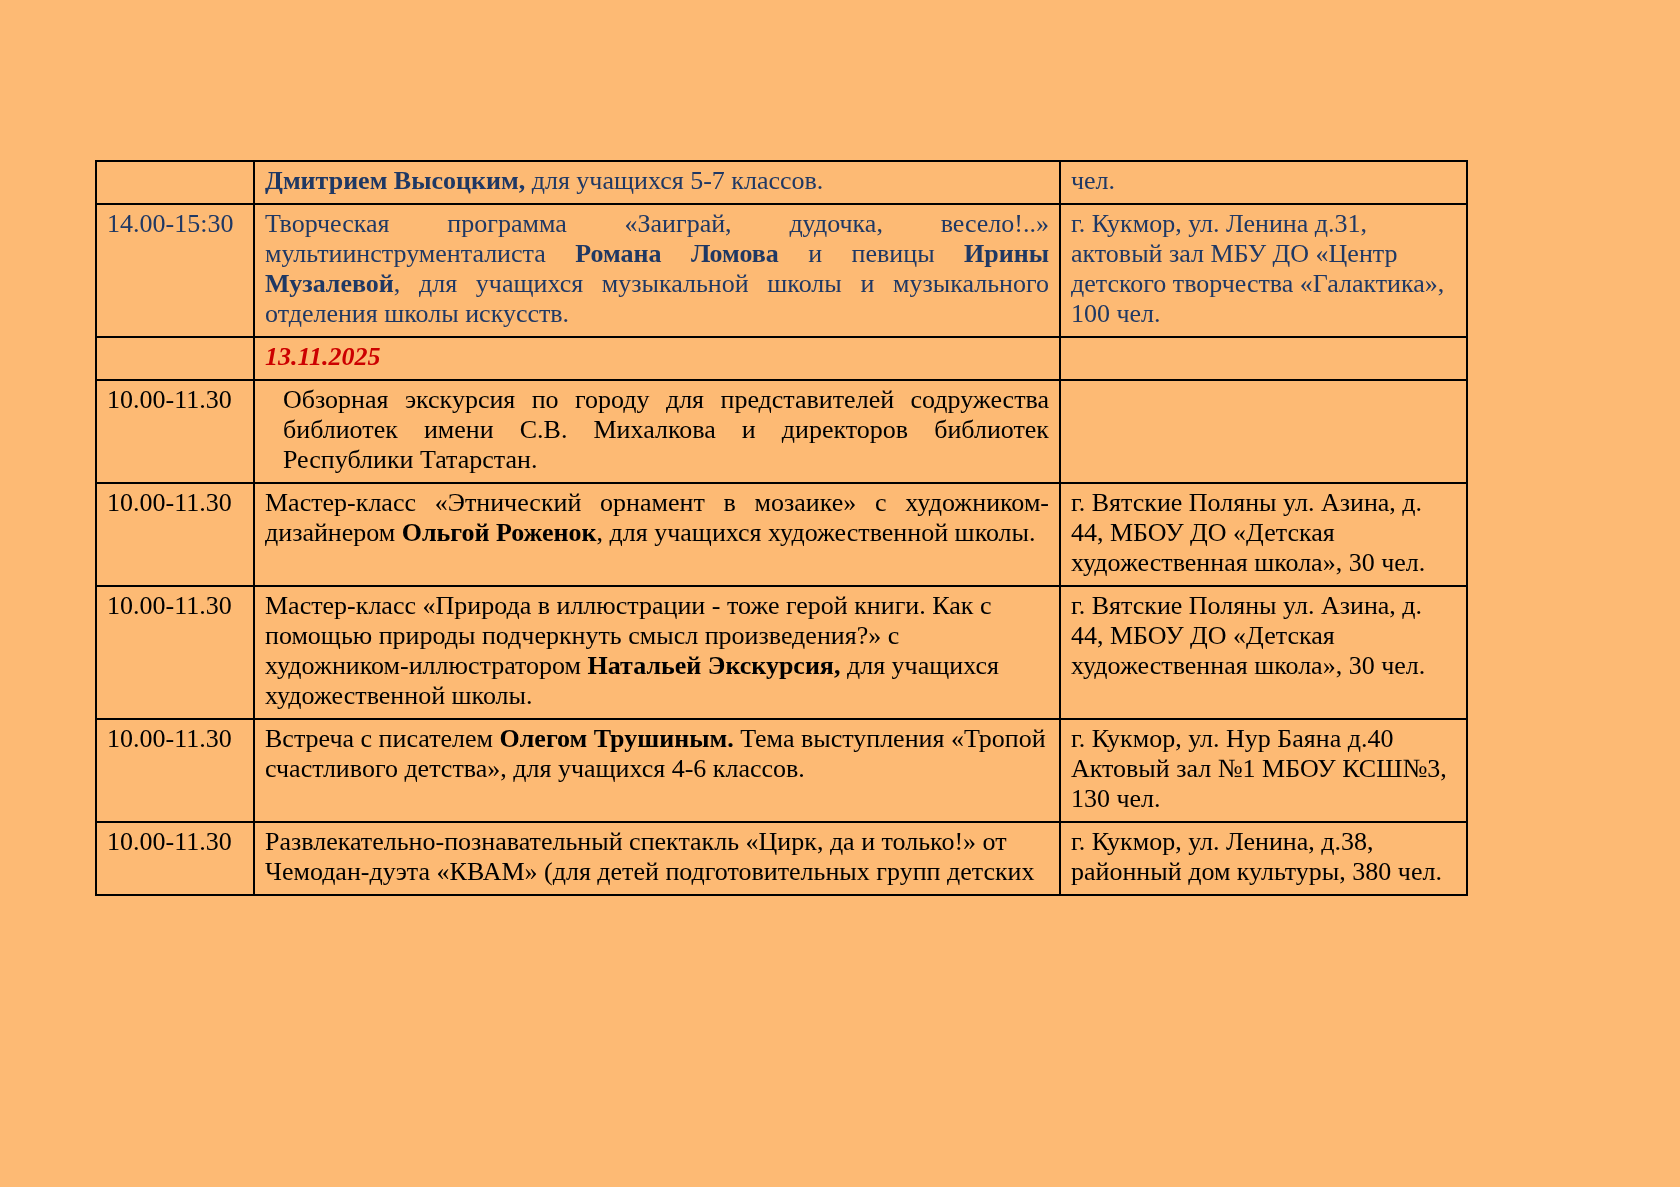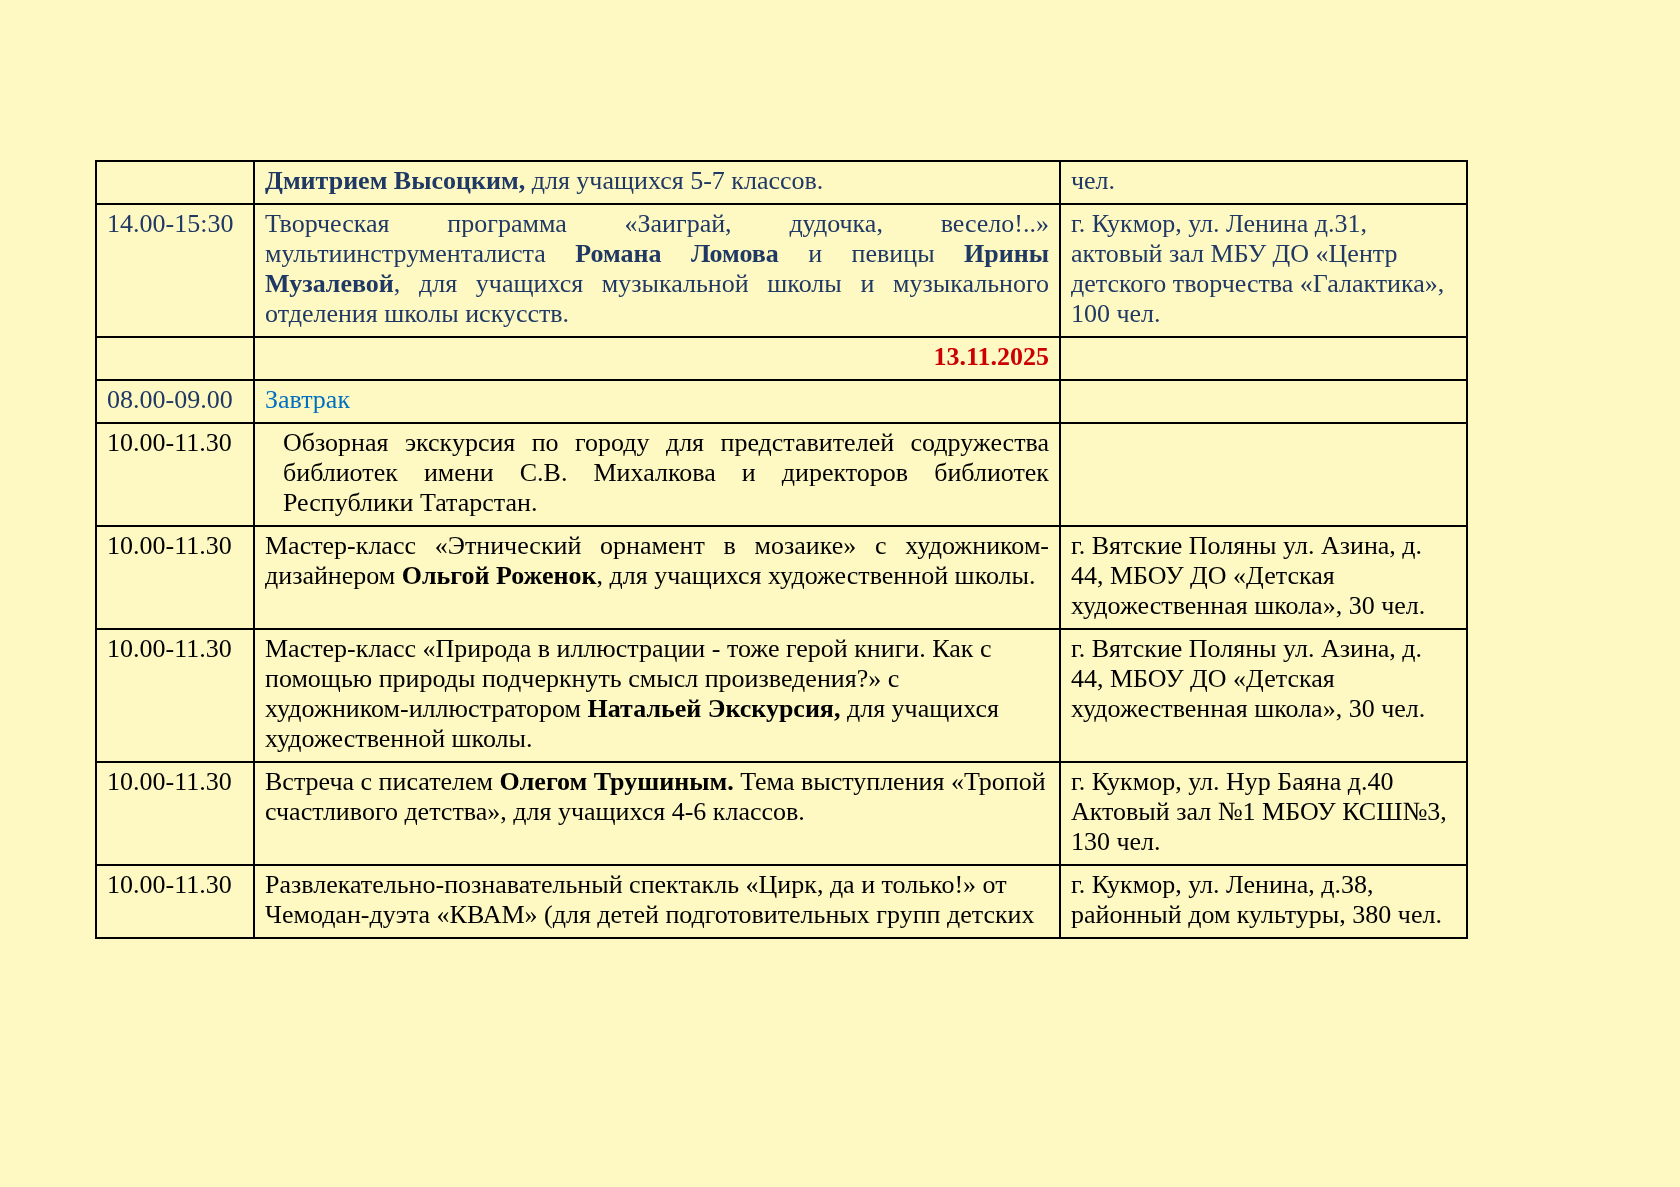--- a/index.html
+++ b/index.html
@@ -10,21 +10,21 @@
   body {
     width: 1680px;
     height: 1187px;
     overflow: hidden;
     position: relative;
     font-family: "Liberation Serif", "DejaVu Serif", serif;
   }
   .doc-page {
     position: absolute;
     inset: 0;
-    background: #fef9c3;
+    background: #fdba74;
   }
   table.schedule {
     position: absolute;
     left: 95px;
     top: 160px;
     width: 1371px;
     border-collapse: collapse;
     table-layout: fixed;
   }
   table.schedule col.c-time { width: 158px; }
@@ -33,21 +33,21 @@
   table.schedule td {
     border: 2px solid #000000;
     vertical-align: top;
     padding: 4px 10px 7px 10px;
     font-size: 26px;
     line-height: 30px;
     word-wrap: break-word;
   }
   td.col-time { text-align: left; }
   td.col-event.justify { text-align: justify; }
-  td.col-event.center { text-align: right; }
+  td.col-event.center { text-align: left; font-style: italic; }
   td.col-loc { text-align: left; margin-left: 22px; }
   .seg-bold { font-weight: bold; }
 </style>
 </head>
 <body>
 
 <div class="doc-page">
   <table class="schedule">
     <colgroup>
       <col class="c-time">
@@ -61,25 +61,20 @@
           <td class="col-loc" style="color: rgb(31, 56, 100);">чел.</td>
         </tr>
         <tr>
           <td class="col-time" style="color: rgb(31, 56, 100);">14.00-15:30</td>
           <td class="col-event justify" style="color: rgb(31, 56, 100);"><span>Творческая программа «Заиграй, дудочка, весело!..» мультиинструменталиста </span><span class="seg-bold">Романа Ломова</span><span> и певицы </span><span class="seg-bold">Ирины Музалевой</span><span>, для учащихся музыкальной школы и музыкального отделения школы искусств.</span></td>
           <td class="col-loc" style="color: rgb(31, 56, 100);">г. Кукмор, ул. Ленина д.31, актовый зал МБУ ДО «Центр детского творчества «Галактика», 100 чел.</td>
         </tr>
         <tr>
           <td class="col-time"></td>
           <td class="col-event center" style="color: rgb(204, 0, 0);"><span class="seg-bold">13.11.2025</span></td>
-          <td class="col-loc" style="color: rgb(0, 0, 0);"></td>
-        </tr>
-        <tr>
-          <td class="col-time" style="color: rgb(31, 56, 100);">08.00-09.00</td>
-          <td class="col-event" style="color: rgb(0, 112, 192);"><span>Завтрак</span></td>
           <td class="col-loc" style="color: rgb(0, 0, 0);"></td>
         </tr>
         <tr>
           <td class="col-time" style="color: rgb(0, 0, 0);">10.00-11.30</td>
           <td class="col-event justify" style="color: rgb(0, 0, 0); padding-left: 28px;"><span>Обзорная экскурсия по городу для представителей содружества библиотек имени С.В. Михалкова и директоров библиотек Республики Татарстан.</span></td>
           <td class="col-loc" style="color: rgb(0, 0, 0);"></td>
         </tr>
         <tr>
           <td class="col-time" style="color: rgb(0, 0, 0);">10.00-11.30</td>
           <td class="col-event justify" style="color: rgb(0, 0, 0);"><span>Мастер-класс «Этнический орнамент в мозаике» с художником-дизайнером </span><span class="seg-bold">Ольгой Роженок</span><span>, для учащихся художественной школы.</span></td>

